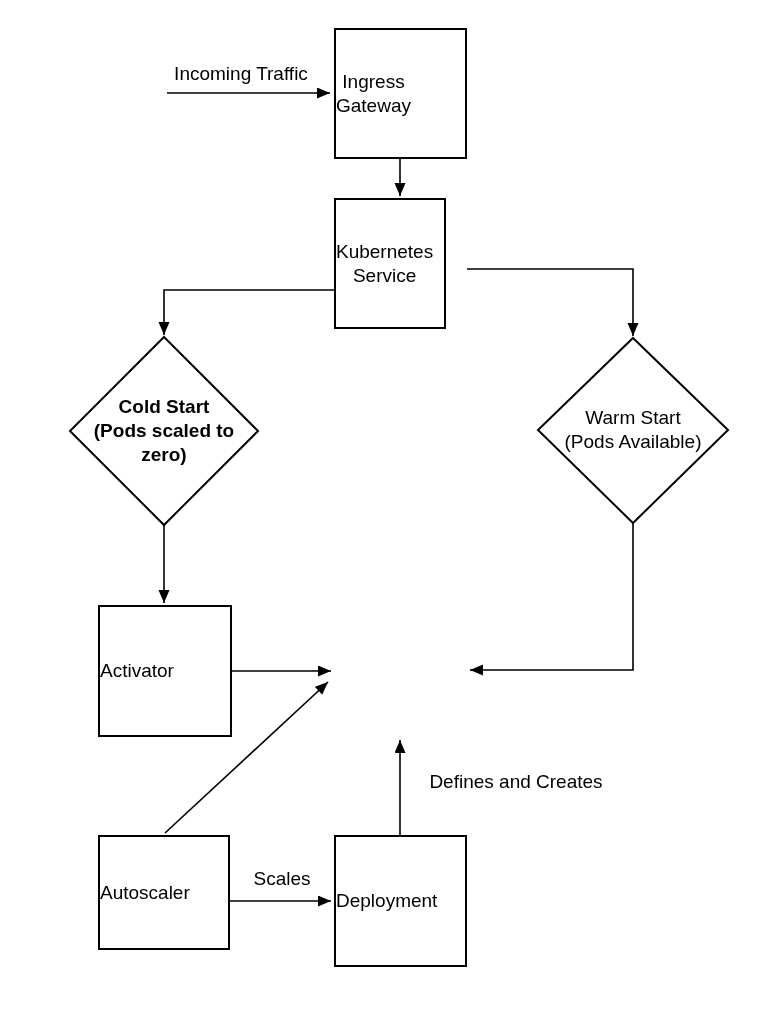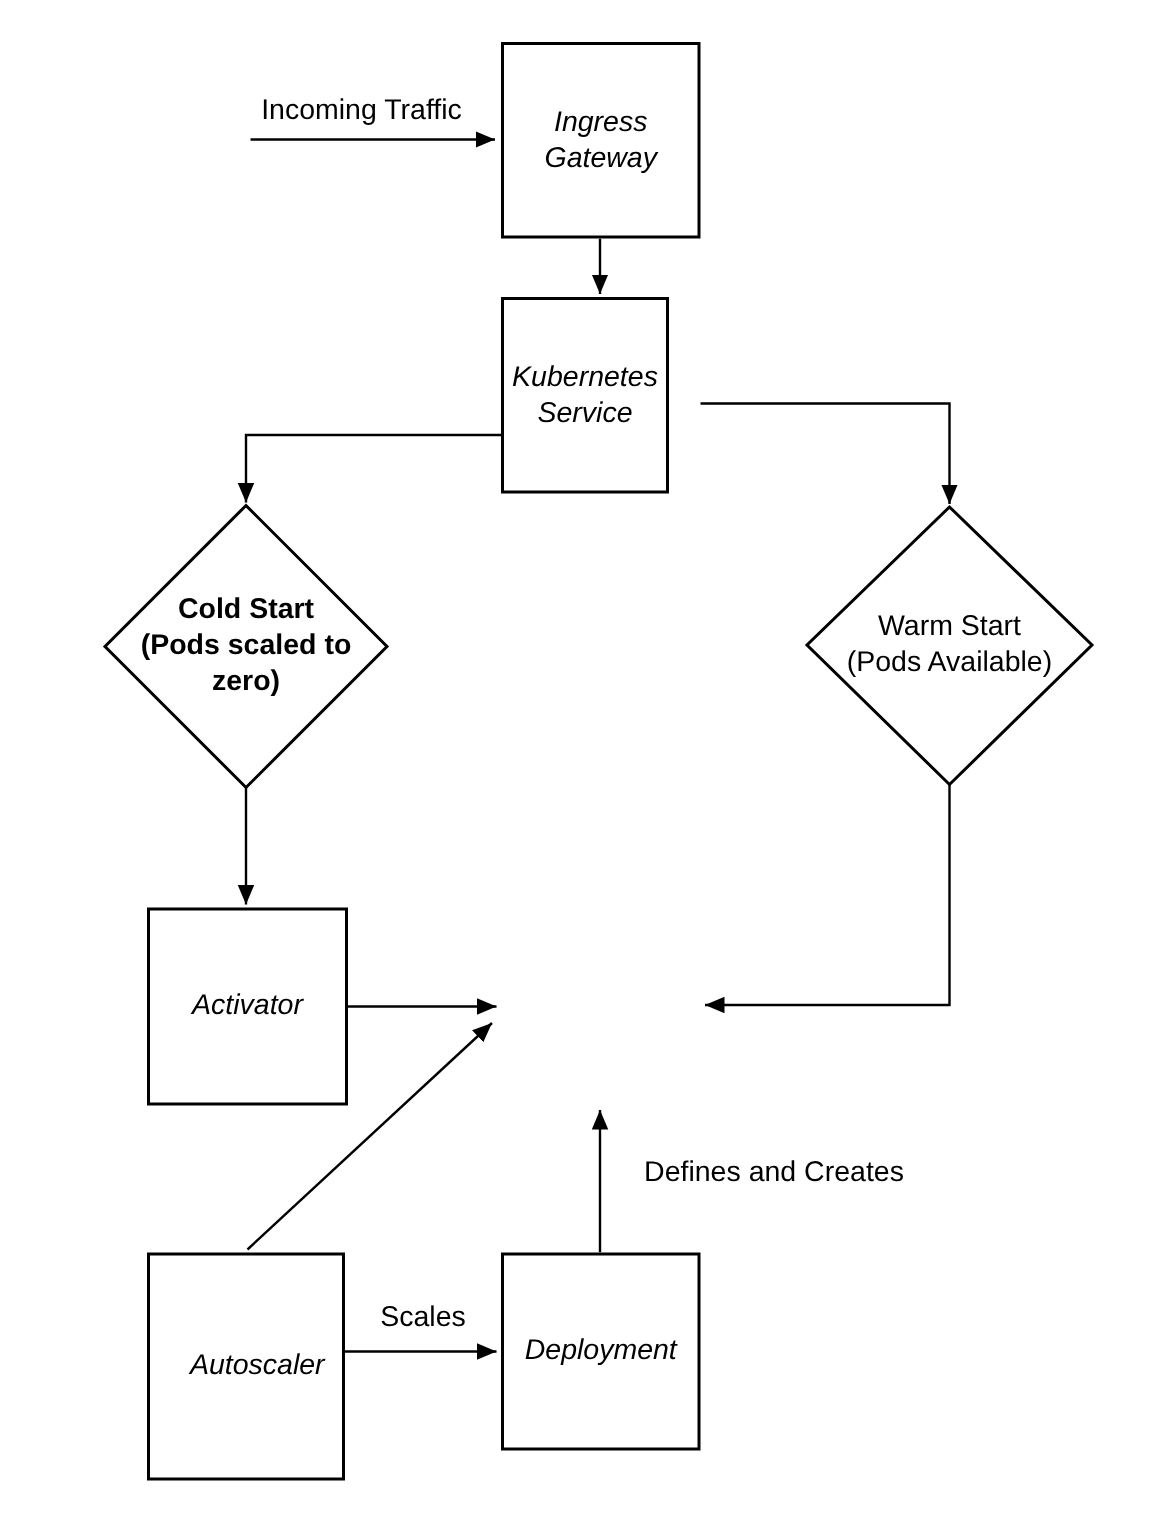--- a/index.html
+++ b/index.html
@@ -32,25 +32,24 @@
     stroke: #000000;
     stroke-width: 2;
   }
   .node {
     position: absolute;
     box-sizing: border-box;
     border: 2px solid #000000;
     background: #ffffff;
     display: flex;
     align-items: center;
-    justify-content: center;
+    justify-content: flex-start;
     text-align: center;
     font-size: 19px;
     line-height: 24px;
-    font-style: italic;
   }
   .node span, .diamond-label span {
     display: block;
   }
   .diamond-label {
     position: absolute;
     display: flex;
     flex-direction: column;
     align-items: center;
     justify-content: center;
@@ -108,21 +107,21 @@
     </div>
   </div>
 
   <div class="node" style="left:98px; top:605px; width:134px; height:132px;">
     <div>
       <span>Activator</span>
     </div>
   </div>
 
 
-  <div class="node" style="left:98px; top:835px; width:132px; height:152px;padding-left:15px;">
+  <div class="node" style="left:98px; top:835px; width:132px; height:115px;">
     <div>
       <span>Autoscaler</span>
     </div>
   </div>
 
   <div class="node" style="left:334px; top:835px; width:133px; height:132px;">
     <div>
       <span>Deployment</span>
     </div>
   </div>

